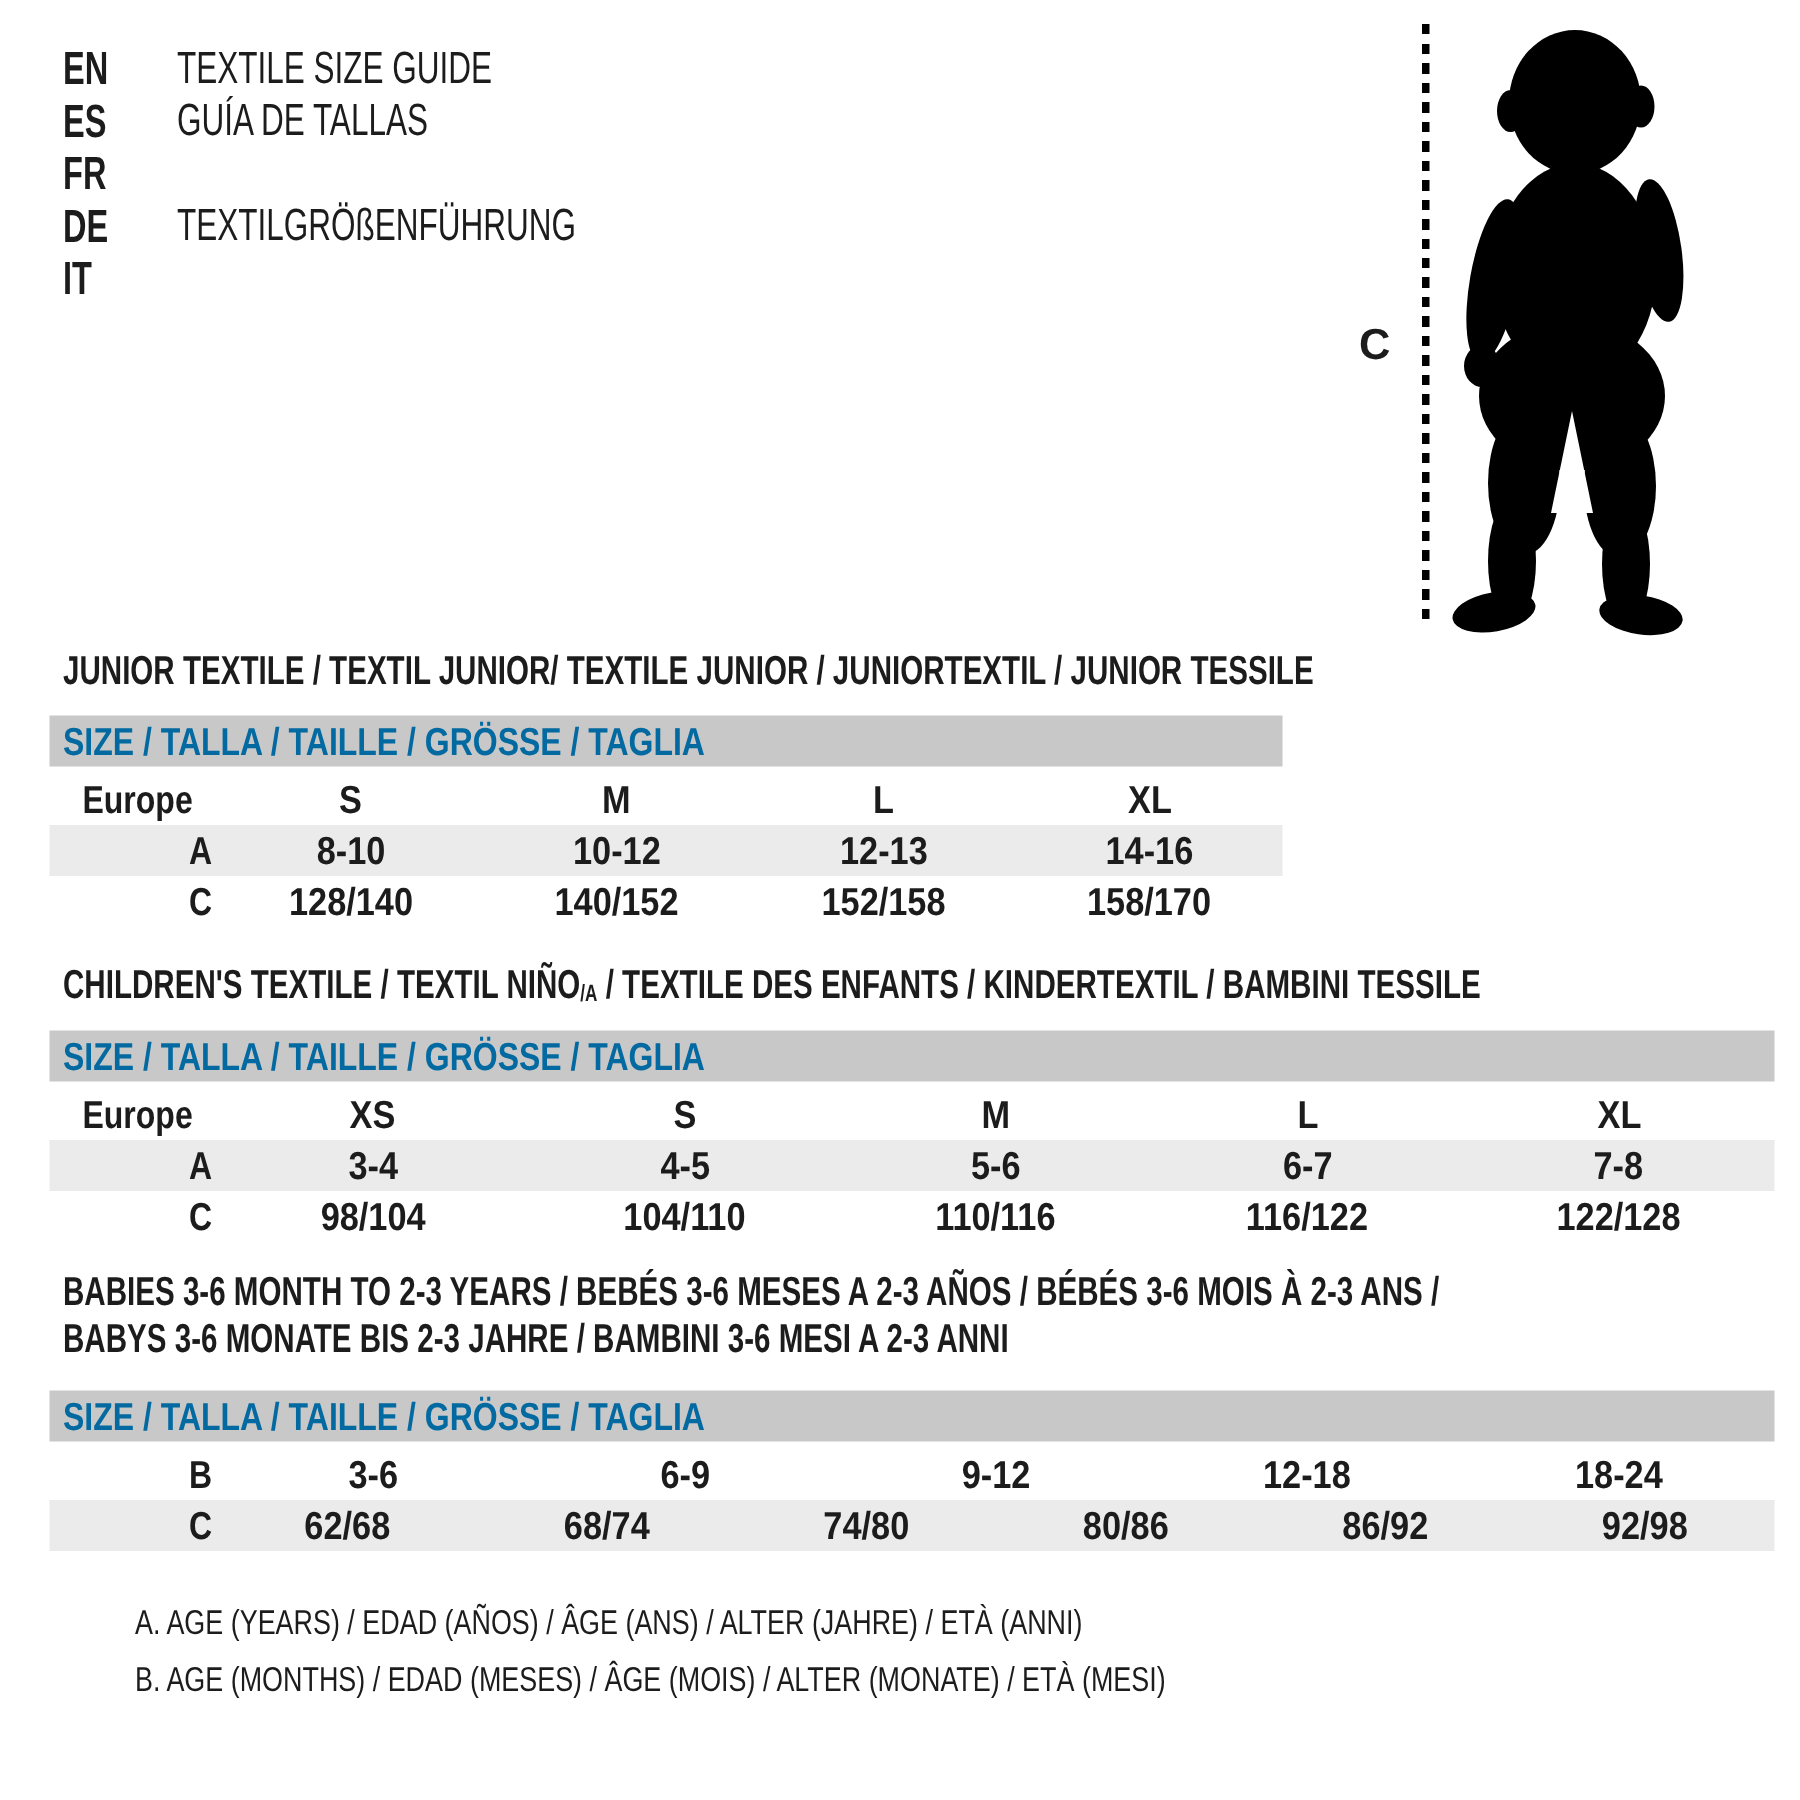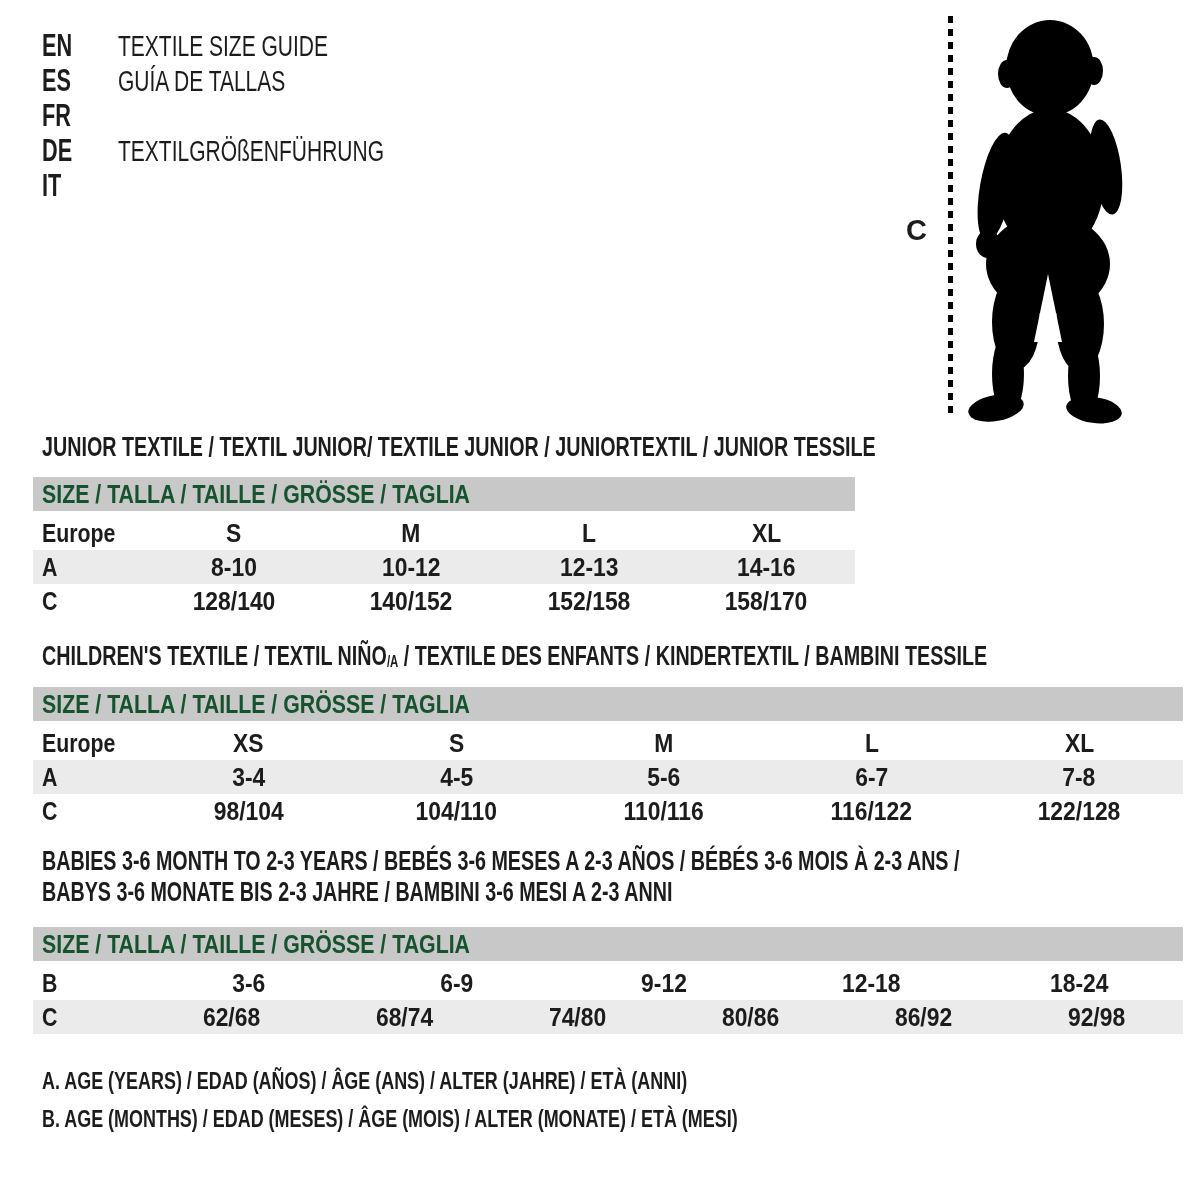--- a/index.html
+++ b/index.html
@@ -47,37 +47,37 @@
   #title-2 { top: 846px; }
 
   
   .size-table { position: absolute; left: 33px; }
   #table-0 { top: 477px; width: 822px; }
   #table-1 { top: 687px; width: 1150px; }
   #table-2 { top: 927px; width: 1150px; }
   .thead {
     height: 34px; line-height: 34px;
     background: var(--header-bar, #c8c8c8);
-    color: #14532d;
+    color: #0369a1;
     font-size: 26px; font-weight: 700;
     padding-left: 9px; box-sizing: border-box;
     margin-bottom: 5px;
     white-space: nowrap; overflow: hidden;
   }
   .trow { display: flex; height: 34px; line-height: 34px; }
   .trow.shaded { background: var(--row-shaded, #ebebeb); }
   .cell {
     flex: 1 1 0; text-align: center;
     font-size: 26px; font-weight: 700; white-space: nowrap;
   }
-  .cell.label { flex: 0 0 112px; text-align: left; padding-left: 9px; box-sizing: border-box; }
+  .cell.label { flex: 0 0 112px; text-align: right; padding-left: 9px; box-sizing: border-box; }
 
   
   .legend { position: absolute; left: 42px; top: 1062px; }
-  .legend-line { height: 38px; line-height: 38px; font-size: 23px; font-weight: 700; }
+  .legend-line { height: 38px; line-height: 38px; font-size: 23px; font-weight: 400; margin-left: 48px; }
   .legend-line .cx-leg { display: inline-block; transform: scaleX(0.78); transform-origin: 0 50%; white-space: nowrap; }
 </style>
 </head>
 <body>
 
 <div class="page">
 
   <div class="lang-block">
       <div class="lang-row">
         <div class="lang-code"><span class="cx">EN</span></div>

